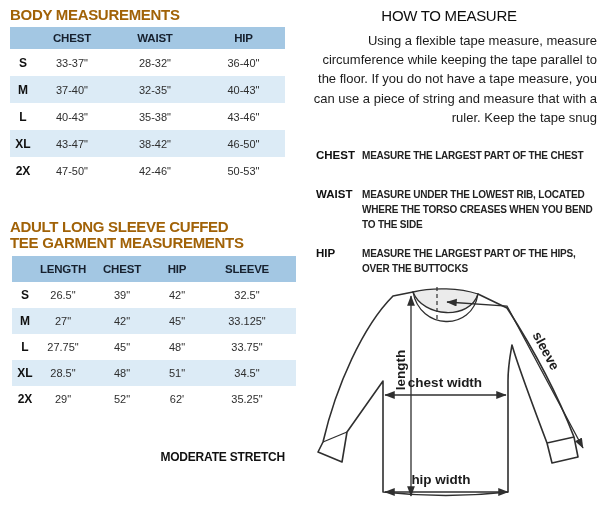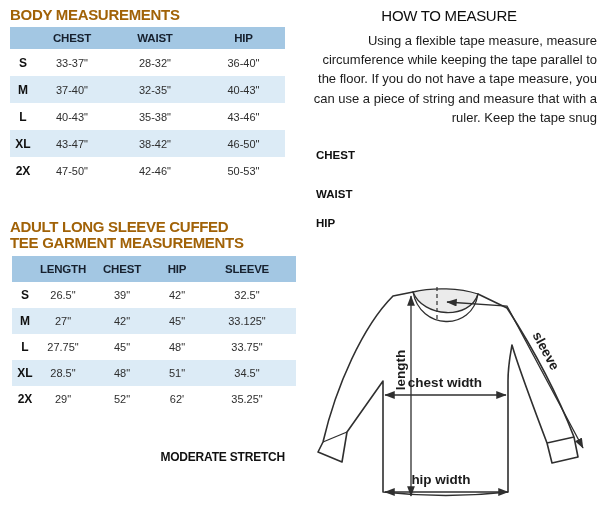--- a/index.html
+++ b/index.html
@@ -138,26 +138,29 @@
   </div>
 
   <div id="stretch">MODERATE STRETCH</div>
 
   <div id="howto-title">HOW TO MEASURE</div>
   <div id="howto-text">Using a flexible tape measure, measure circumference while keeping the tape parallel to the floor.  If you do not have a tape measure, you can use a piece of string and measure that with a ruler. Keep the tape snug</div>
 
   <div id="defs">
     <div class="def-row d0">
       <div class="def-term">CHEST</div>
+      <div class="def-text">MEASURE THE LARGEST PART OF THE CHEST</div>
     </div>
     <div class="def-row d1">
       <div class="def-term">WAIST</div>
+      <div class="def-text">MEASURE UNDER THE LOWEST RIB, LOCATED WHERE THE TORSO CREASES WHEN YOU BEND TO THE SIDE</div>
     </div>
     <div class="def-row">
       <div class="def-term">HIP</div>
+      <div class="def-text">MEASURE THE LARGEST PART OF THE HIPS, OVER THE BUTTOCKS</div>
     </div>
   </div>
 
   <svg id="shirt" width="292" height="242" viewBox="0 0 292 242">
     <defs>
       <marker id="ah" markerWidth="9" markerHeight="7" refX="7.5" refY="3" orient="auto-start-reverse">
         <path d="M0,0 L8,3 L0,6 Z" fill="#2f2f2f"></path>
       </marker>
     </defs>
 

